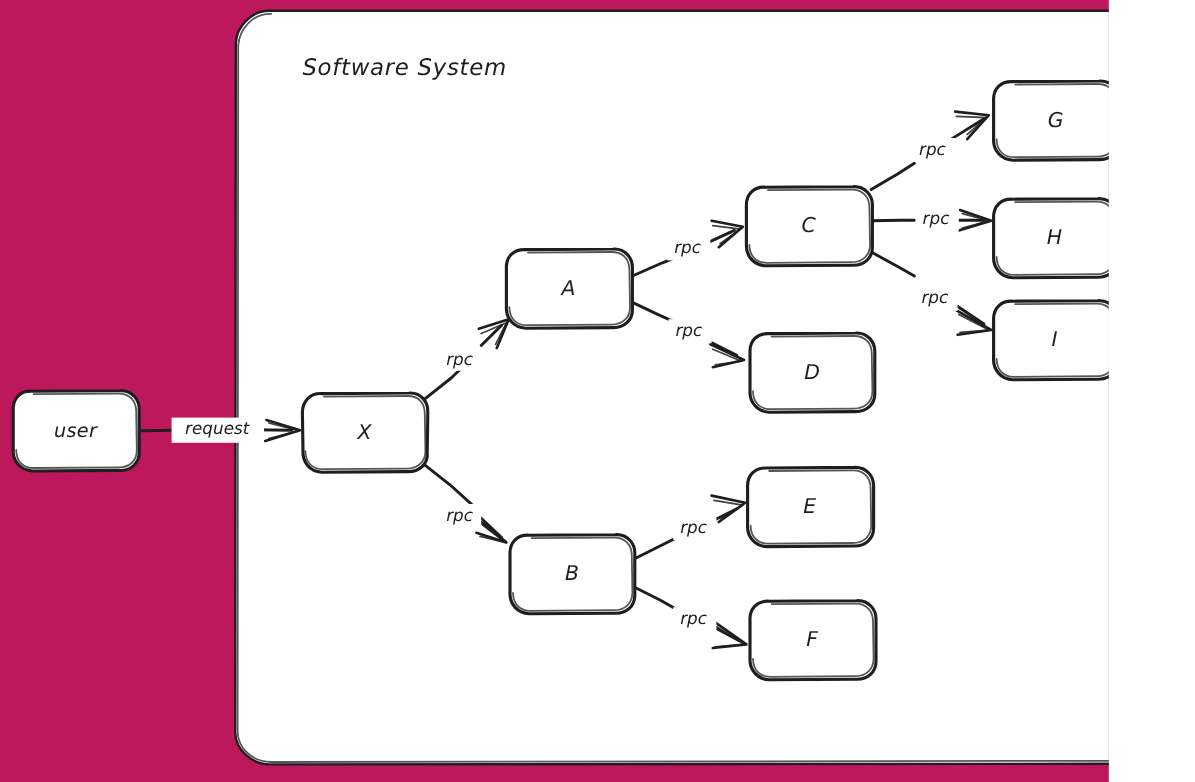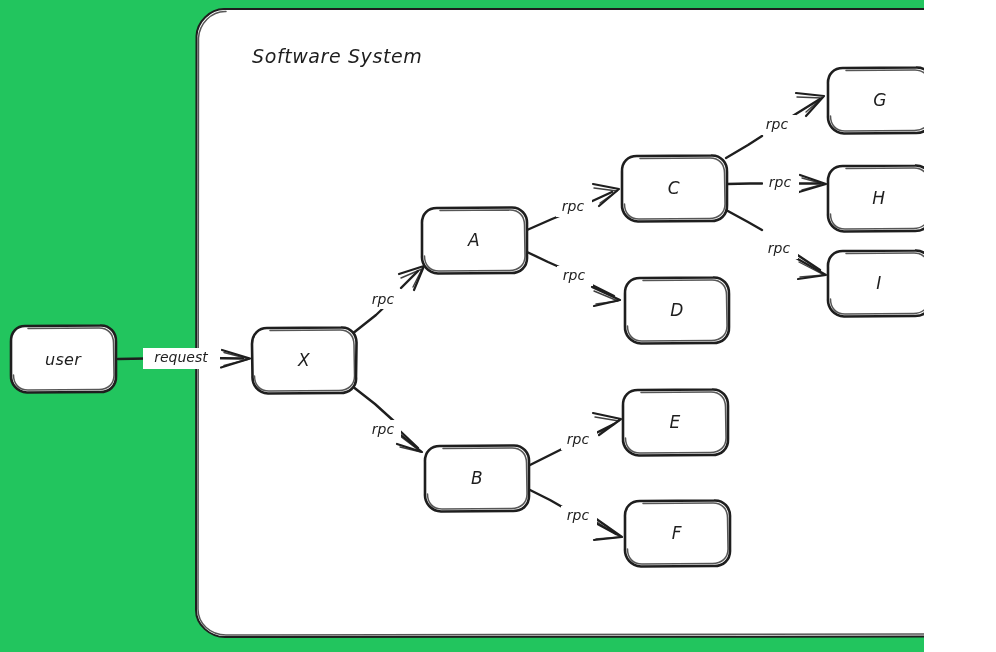--- a/index.html
+++ b/index.html
@@ -8,21 +8,21 @@
     padding: 0;
     background: #ffffff;
   }
   body {
     font-family: "DejaVu Sans", sans-serif;
   }
   #canvas {
     position: relative;
     width: 924px;
     height: 652px;
-    background: #22c55e;
+    background: #be185d;
     overflow: hidden;
   }
   svg#diagram {
     position: absolute;
     top: 0;
     left: 0;
     width: 996px;
     height: 652px;
     display: block;
   }

